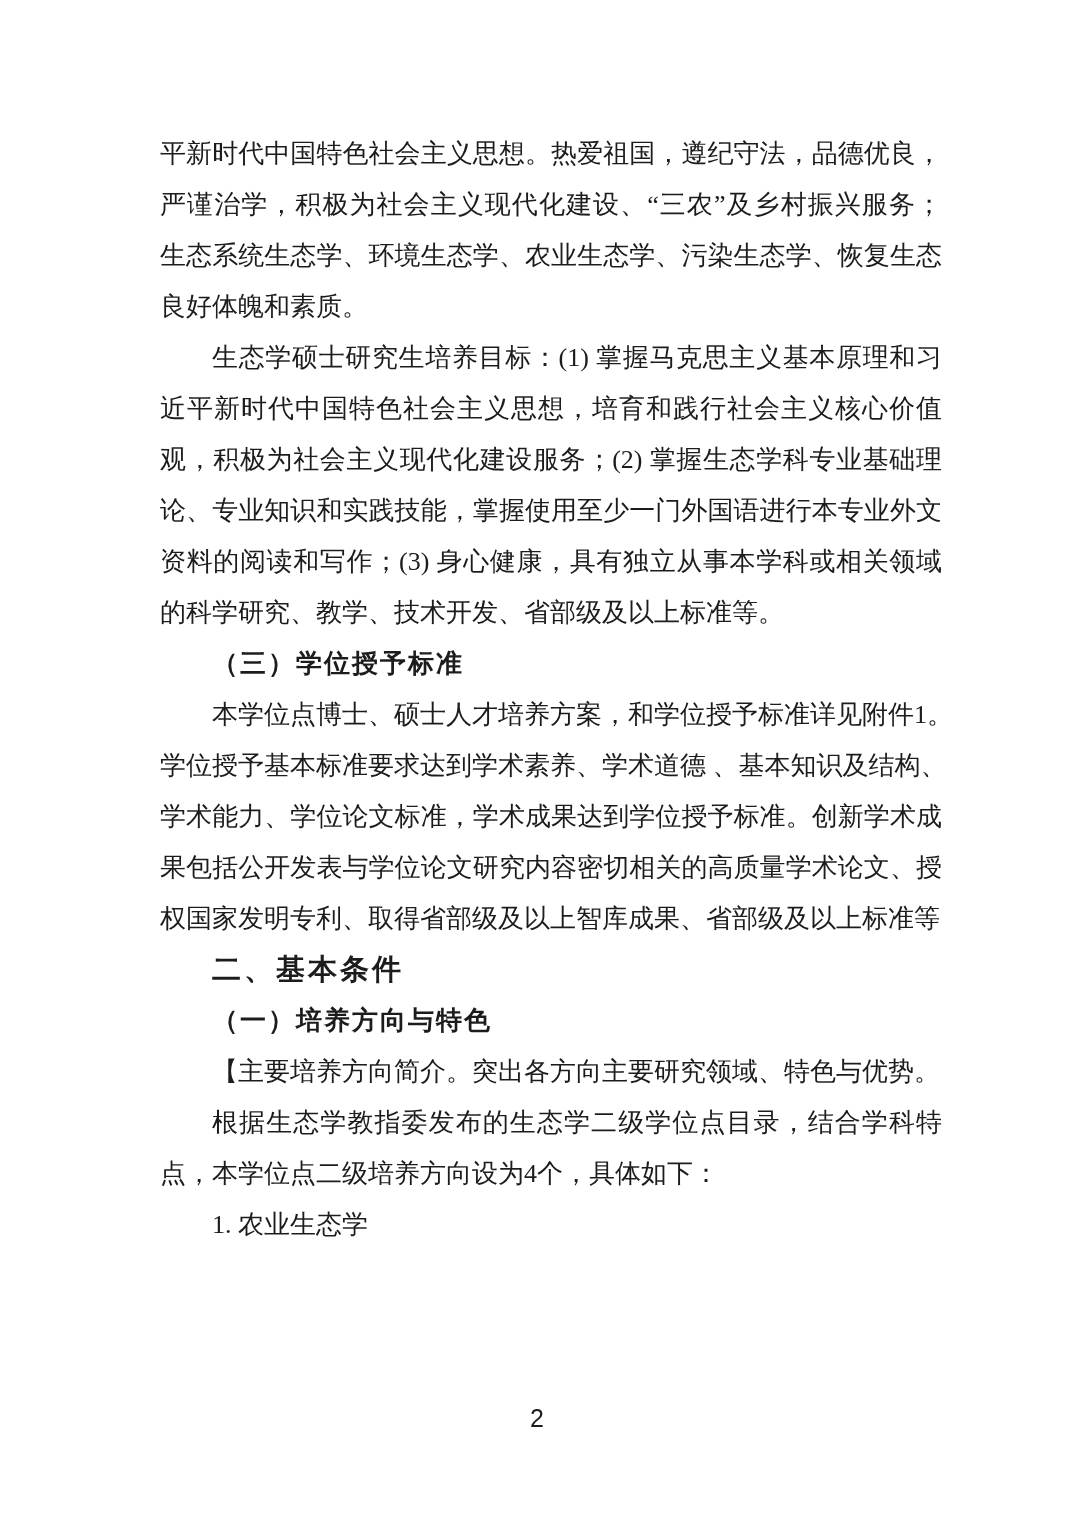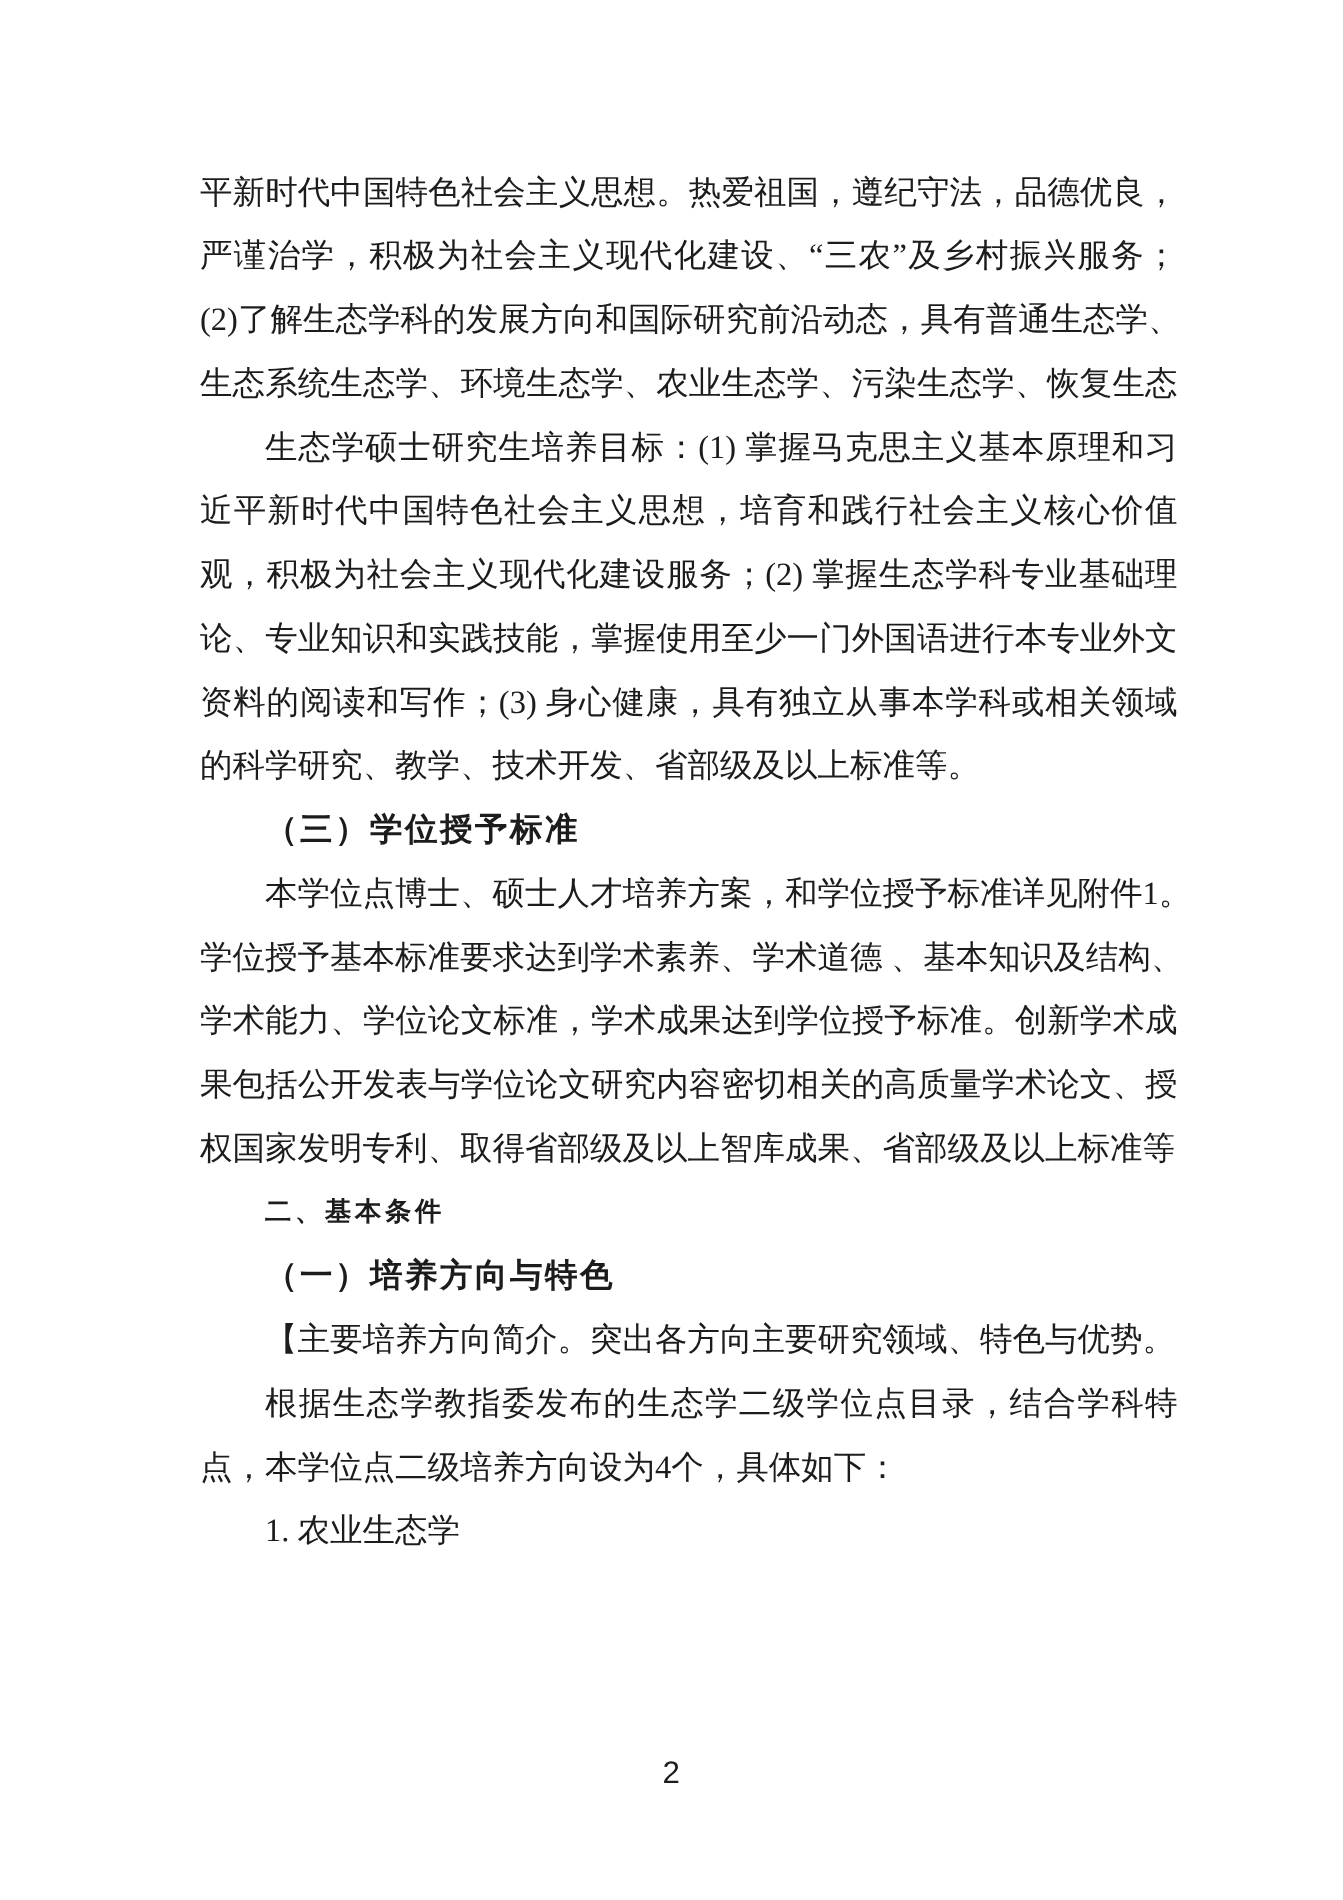--- a/index.html
+++ b/index.html
@@ -41,21 +41,21 @@
   .line.indent {
     text-indent: 52px;
   }
   .line.h3 {
     font-weight: 600;
     letter-spacing: 2px;
   }
   .line.h2 {
     font-family: "Liberation Sans", "DejaVu Sans", sans-serif;
     font-weight: 700;
-    font-size: 21px;
+    font-size: 29px;
     letter-spacing: 3px;
   }
   .page-footer {
     position: absolute;
     left: 0;
     top: 1398px;
     width: 1074px;
     text-align: center;
     font-family: "Liberation Sans", "DejaVu Sans", sans-serif;
     font-size: 25px;
@@ -65,22 +65,22 @@
 </style>
 </head>
 <body>
 
 <div class="page">
   <div class="content">
 
     <div>
       <div class="line">平新时代中国特色社会主义思想。热爱祖国，遵纪守法，品德优良，</div>
       <div class="line">严谨治学，积极为社会主义现代化建设、“三农”及乡村振兴服务；</div>
-      <div class="line">(2)了解生态学科的发展方向和国际研究前沿动态，具有普通生态学、</div>
       <div class="line">生态系统生态学、环境生态学、农业生态学、污染生态学、恢复生态</div>
+      <div class="line end">良好体魄和素质。</div>
     </div>
 
     <div>
       <div class="line indent">生态学硕士研究生培养目标：(1) 掌握马克思主义基本原理和习</div>
       <div class="line">近平新时代中国特色社会主义思想，培育和践行社会主义核心价值</div>
       <div class="line">观，积极为社会主义现代化建设服务；(2) 掌握生态学科专业基础理</div>
       <div class="line">论、专业知识和实践技能，掌握使用至少一门外国语进行本专业外文</div>
       <div class="line">资料的阅读和写作；(3) 身心健康，具有独立从事本学科或相关领域</div>
       <div class="line end">的科学研究、教学、技术开发、省部级及以上标准等。</div>
     </div>

